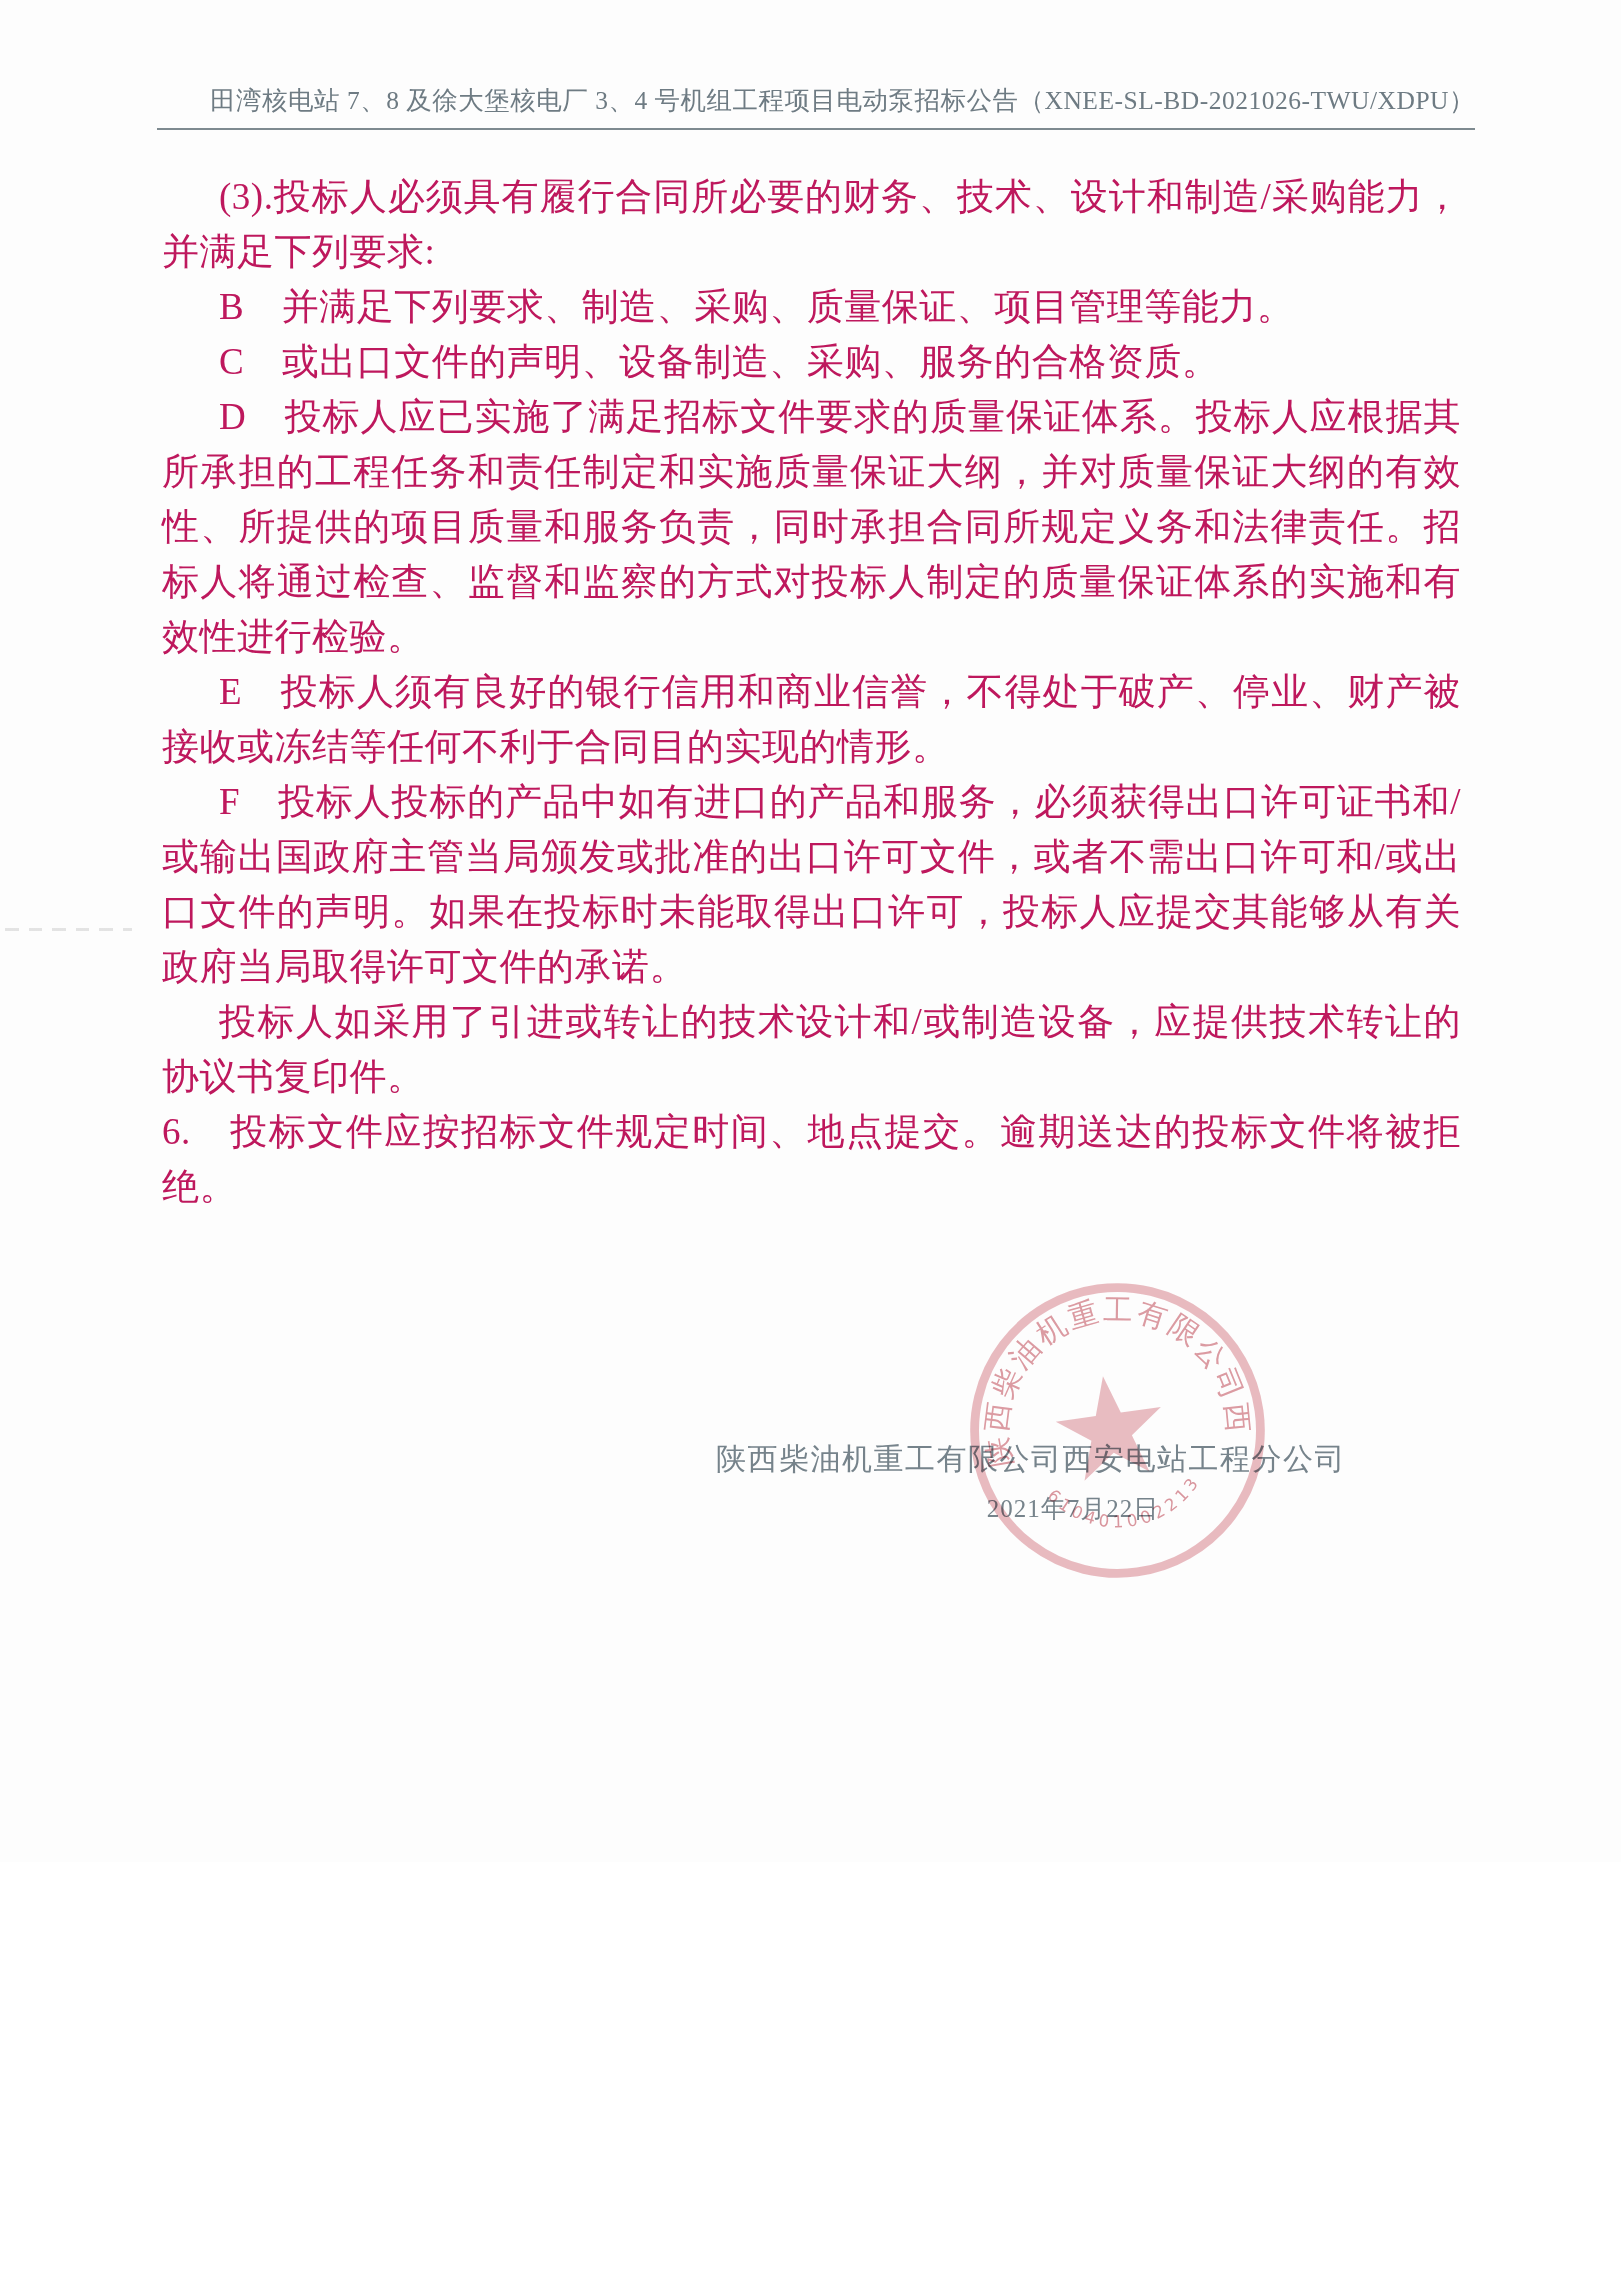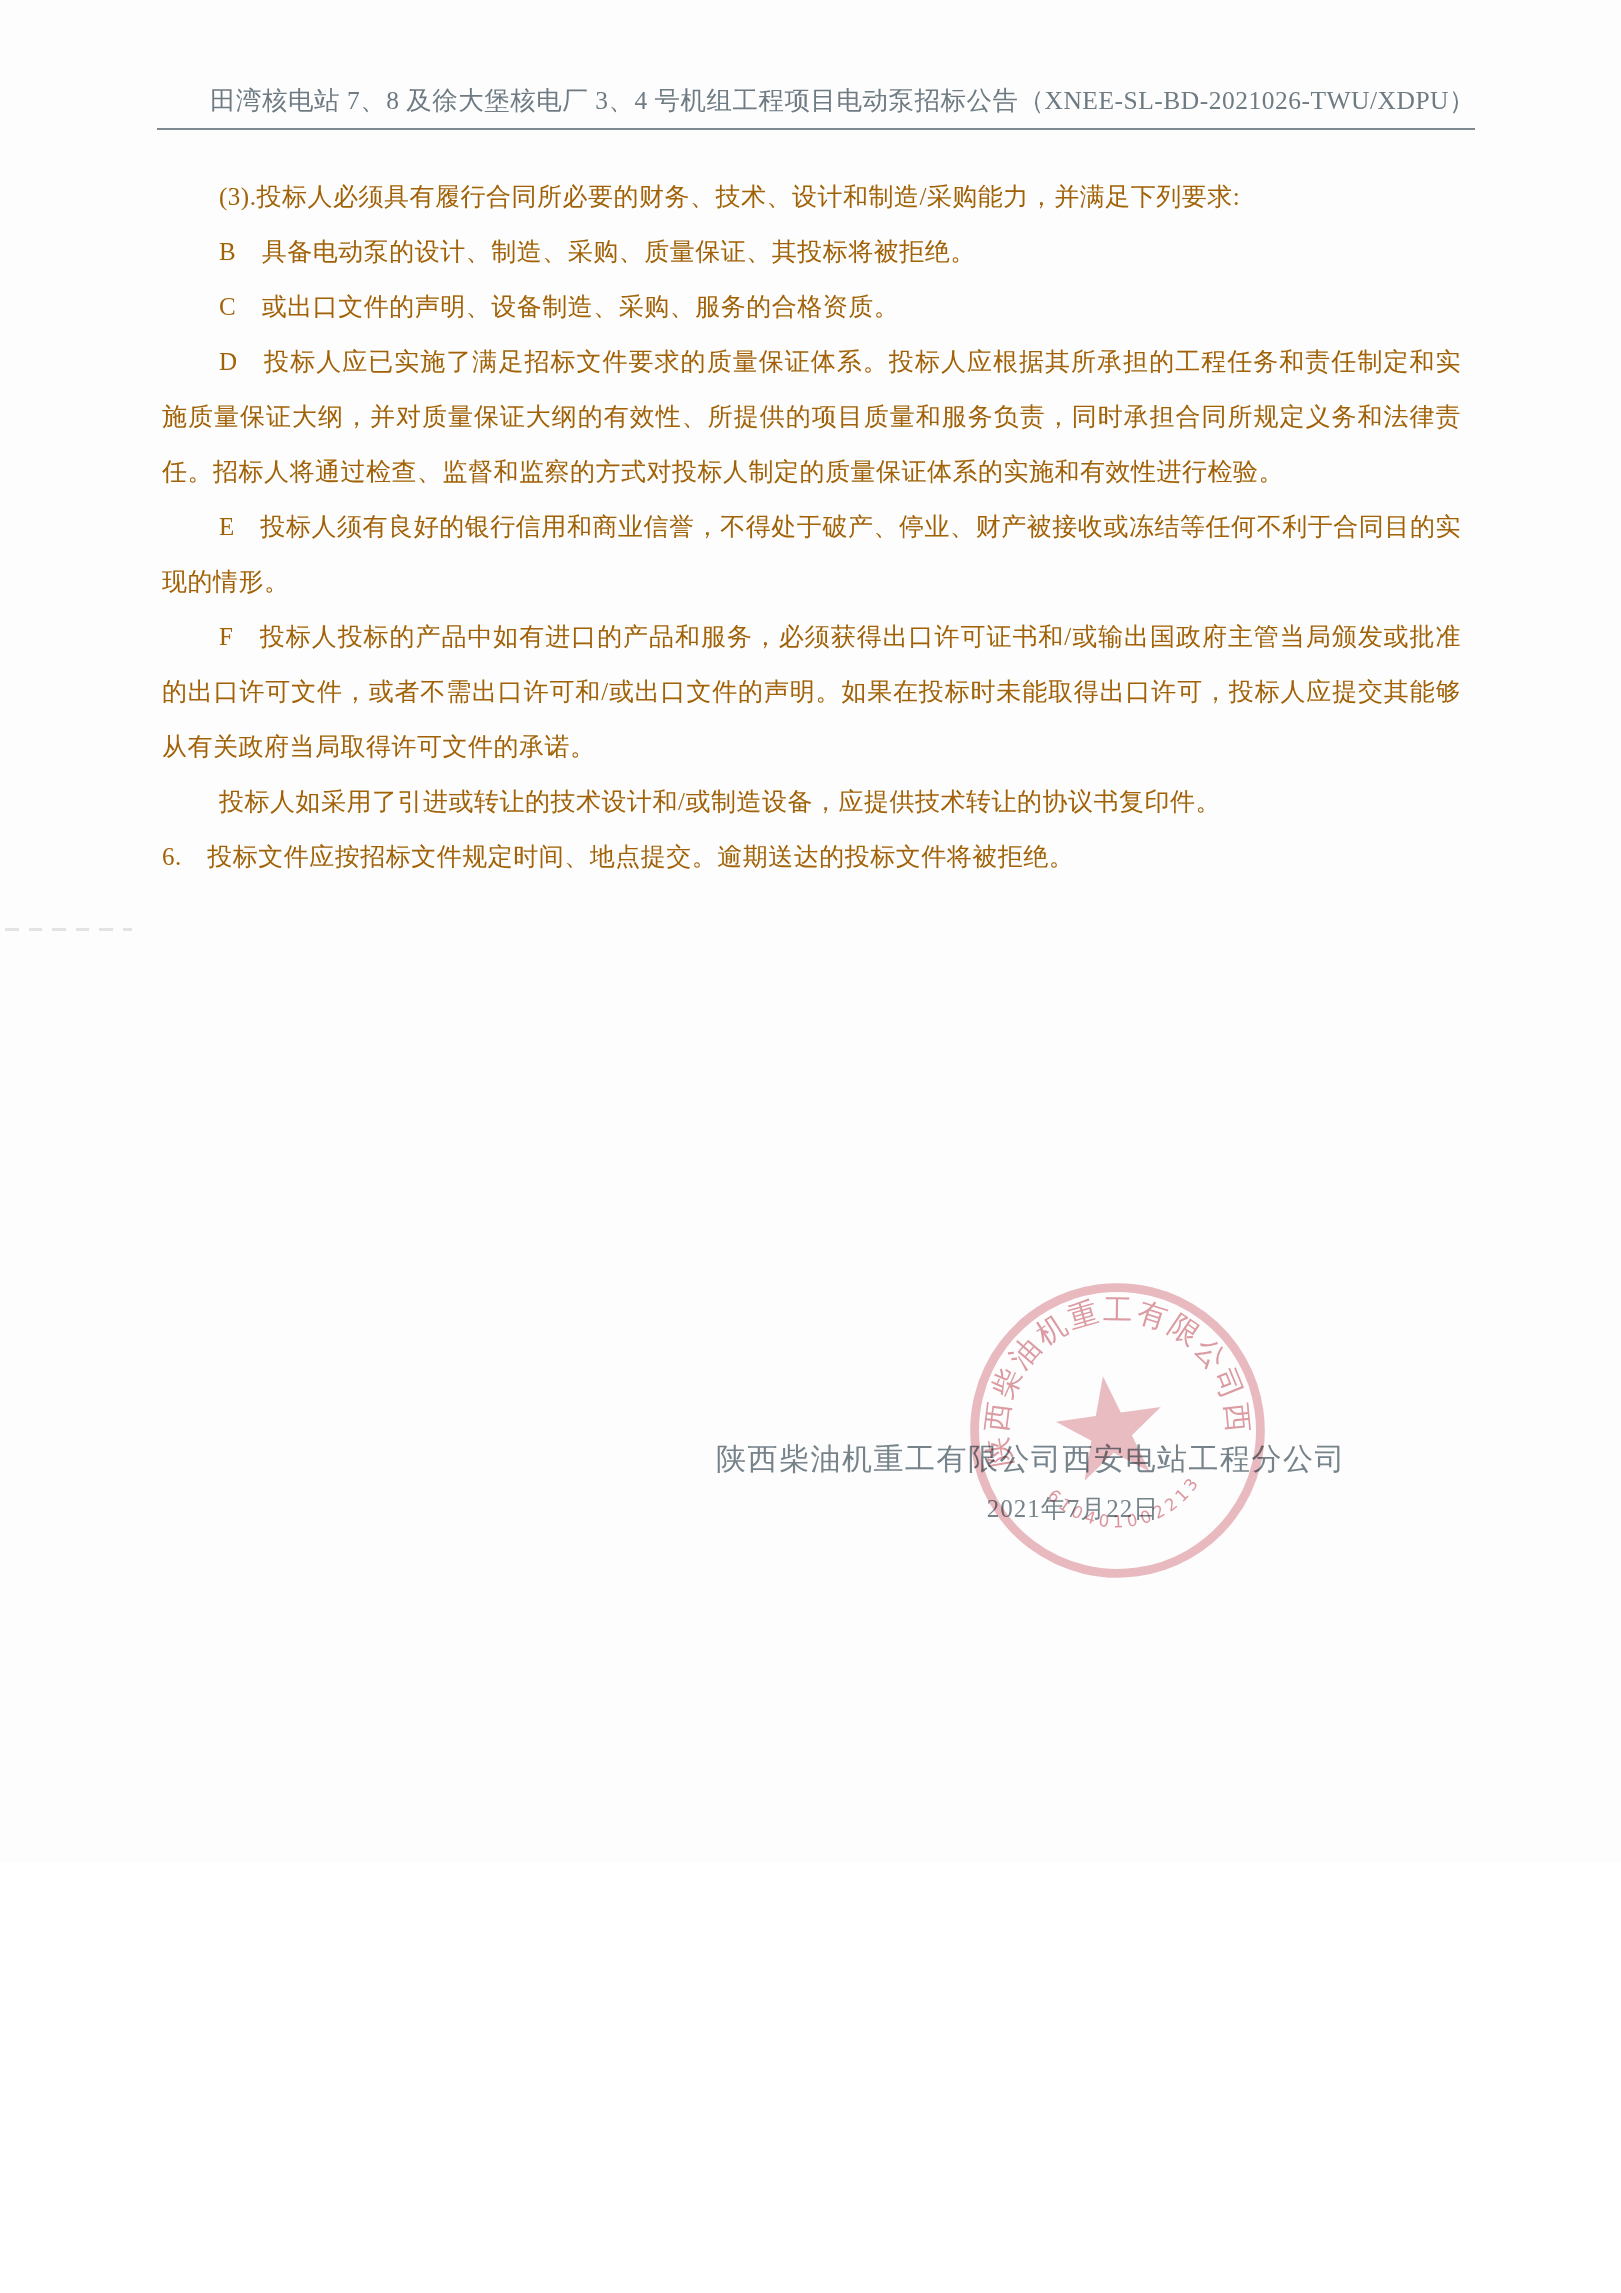--- a/index.html
+++ b/index.html
@@ -30,24 +30,24 @@
     border-bottom: 2.9px solid #7e8a90;
     padding-bottom: 10.8px;
   }
 
   
   .body-text {
     position: absolute;
     top: 169px;
     left: 162px;
     width: 1299px;
-    font-size: 25px;
+    font-size: 37px;
     line-height: 55px;
     letter-spacing: 0.5px;
-    color: #a16207;
+    color: #be185d;
     text-align: justify;
   }
   .para { margin: 0; }
   .p-sub { text-indent: 57px; }   
   .p-num { text-indent: 0; }      
 
   
   .closing-company {
     position: absolute;
     top: 1439px;
@@ -94,21 +94,21 @@
 </style>
 </head>
 <body>
 
 <div class="page">
 
   <div class="header">田湾核电站 7、8 及徐大堡核电厂 3、4 号机组工程项目电动泵招标公告（XNEE-SL-BD-2021026-TWU/XDPU）</div>
 
   <div class="body-text">
     <p class="para p-sub">(3).投标人必须具有履行合同所必要的财务、技术、设计和制造/采购能力，并满足下列要求:</p>
-    <p class="para p-sub">B　具备电动泵的设计、制造、采购、质量保证、其投标将被拒绝。</p>
+    <p class="para p-sub">B　并满足下列要求、制造、采购、质量保证、项目管理等能力。</p>
     <p class="para p-sub">C　或出口文件的声明、设备制造、采购、服务的合格资质。</p>
     <p class="para p-sub">D　投标人应已实施了满足招标文件要求的质量保证体系。投标人应根据其所承担的工程任务和责任制定和实施质量保证大纲，并对质量保证大纲的有效性、所提供的项目质量和服务负责，同时承担合同所规定义务和法律责任。招标人将通过检查、监督和监察的方式对投标人制定的质量保证体系的实施和有效性进行检验。</p>
     <p class="para p-sub">E　投标人须有良好的银行信用和商业信誉，不得处于破产、停业、财产被接收或冻结等任何不利于合同目的实现的情形。</p>
     <p class="para p-sub">F　投标人投标的产品中如有进口的产品和服务，必须获得出口许可证书和/或输出国政府主管当局颁发或批准的出口许可文件，或者不需出口许可和/或出口文件的声明。如果在投标时未能取得出口许可，投标人应提交其能够从有关政府当局取得许可文件的承诺。</p>
     <p class="para p-sub">投标人如采用了引进或转让的技术设计和/或制造设备，应提供技术转让的协议书复印件。</p>
     <p class="para p-num">6.　投标文件应按招标文件规定时间、地点提交。逾期送达的投标文件将被拒绝。</p>
   </div>
 
   <div class="closing-company">陕西柴油机重工有限公司西安电站工程分公司</div>
 

